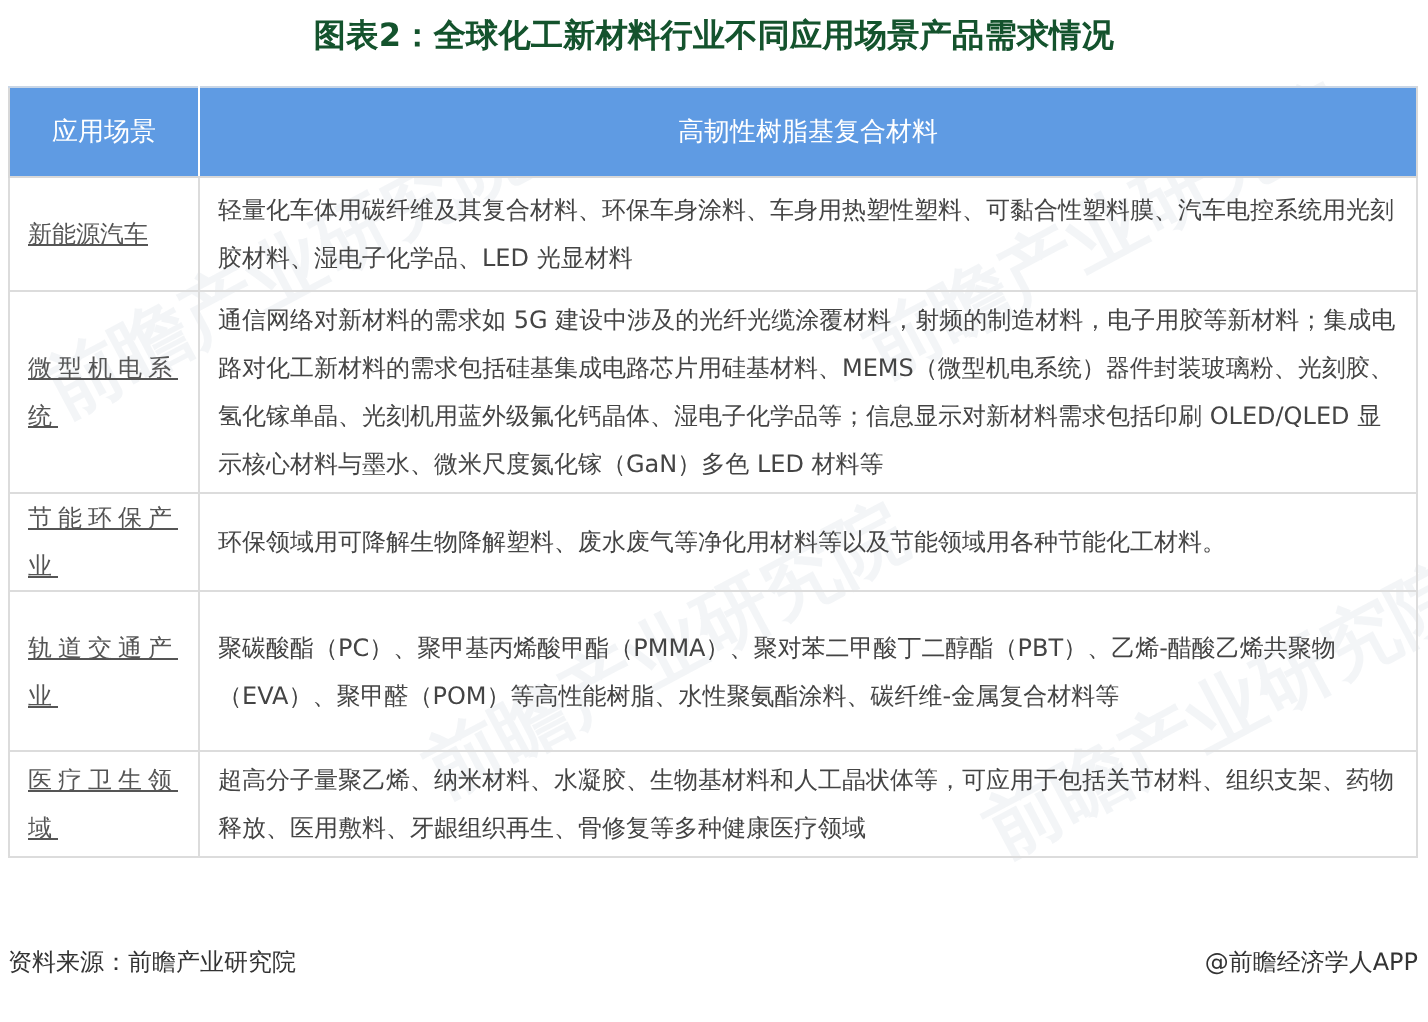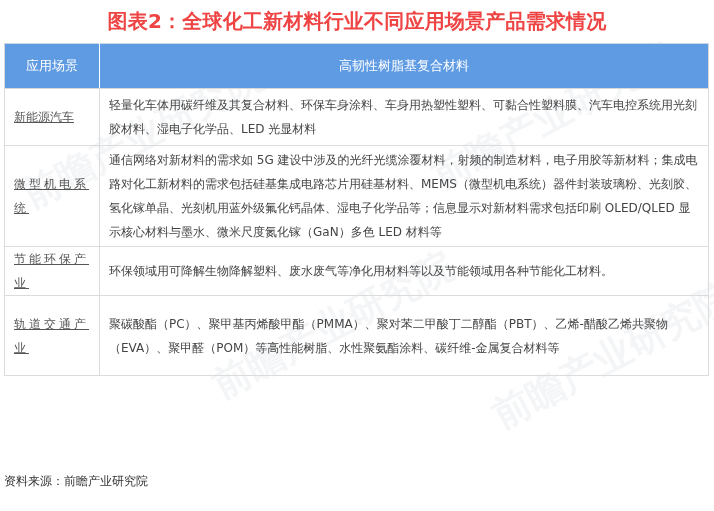--- a/index.html
+++ b/index.html
@@ -1,20 +1,20 @@
 <!DOCTYPE html>
 <html><head>
 <meta charset="utf-8">
 <style>
   * { box-sizing: border-box; margin: 0; padding: 0; }
   html, body { width: 714px; height: 511px; background: #ffffff; overflow: hidden; }
   body { font-family: "DejaVu Sans", "Liberation Sans", sans-serif; color: #333; position: relative; }
   .title {
     position: absolute; left: 0; top: 8px; width: 714px; text-align: center;
-    font-size: 20px; font-weight: bold; color: #ef4444; letter-spacing: 0.2px;
+    font-size: 16px; font-weight: bold; color: #14532d; letter-spacing: 0.2px;
   }
   table.demand {
     position: absolute; left: 4px; top: 43px; width: 705px;
     border-collapse: collapse; table-layout: fixed;
   }
   table.demand col.c1 { width: 95px; }
   table.demand th {
     background: #5f9be3; color: #ffffff; font-weight: normal;
     font-size: 13px; height: 45px; text-align: center;
     border: 1px solid #d8d8d8; border-top: 1px solid #c9d6e6;
@@ -75,18 +75,23 @@
       <td class="need">通信网络对新材料的需求如 5G 建设中涉及的光纤光缆涂覆材料，射频的制造材料，电子用胶等新材料；集成电路对化工新材料的需求包括硅基集成电路芯片用硅基材料、MEMS（微型机电系统）器件封装玻璃粉、光刻胶、氢化镓单晶、光刻机用蓝外级氟化钙晶体、湿电子化学品等；信息显示对新材料需求包括印刷 OLED/QLED 显示核心材料与墨水、微米尺度氮化镓（GaN）多色 LED 材料等</td>
     </tr>
     <tr class="r4">
       <td class="scene">节能环保产业</td>
       <td class="need">环保领域用可降解生物降解塑料、废水废气等净化用材料等以及节能领域用各种节能化工材料。</td>
     </tr>
     <tr class="r5">
       <td class="scene">轨道交通产业</td>
       <td class="need">聚碳酸酯（PC）、聚甲基丙烯酸甲酯（PMMA）、聚对苯二甲酸丁二醇酯（PBT）、乙烯-醋酸乙烯共聚物（EVA）、聚甲醛（POM）等高性能树脂、水性聚氨酯涂料、碳纤维-金属复合材料等</td>
     </tr>
+    <tr class="r6">
+      <td class="scene">医疗卫生领域</td>
+      <td class="need">超高分子量聚乙烯、纳米材料、水凝胶、生物基材料和人工晶状体等，可应用于包括关节材料、组织支架、药物释放、医用敷料、牙龈组织再生、骨修复等多种健康医疗领域</td>
+    </tr>
   </tbody>
 </table>
 
 <div class="footer">
   <span>资料来源：前瞻产业研究院</span>
+  <span>@前瞻经济学人APP</span>
 </div>
 
 </body></html>

